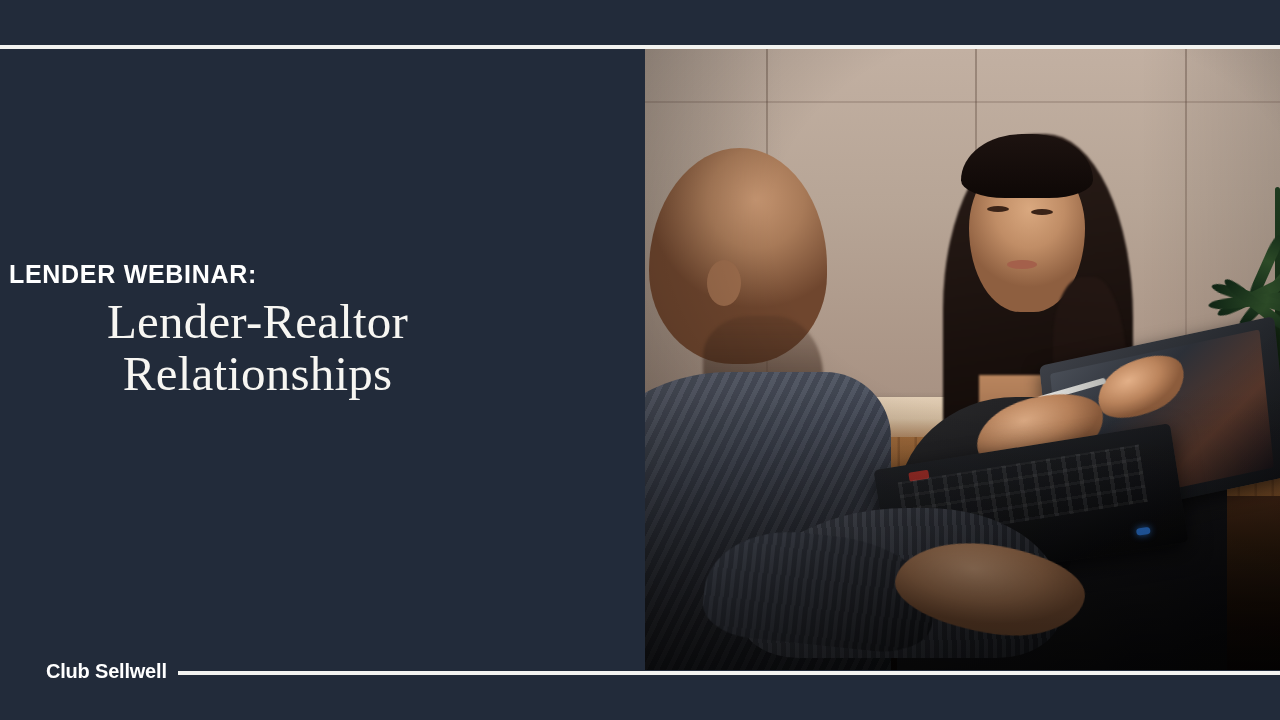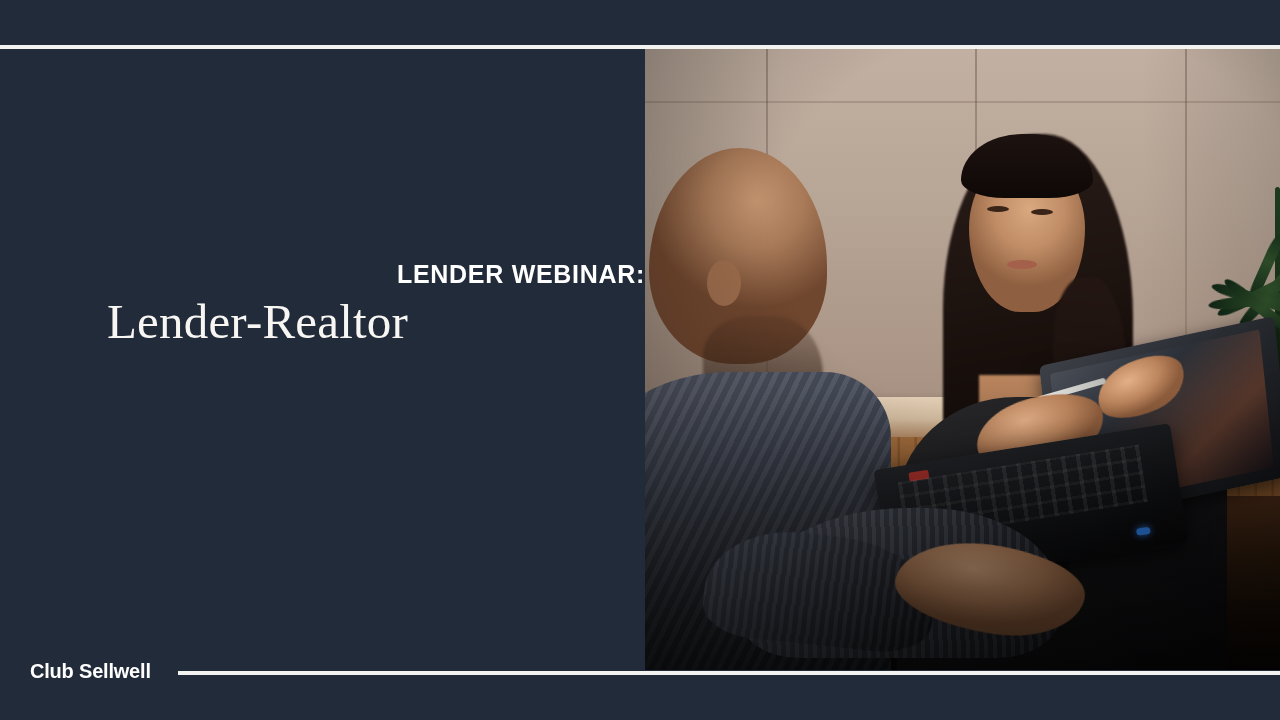--- a/index.html
+++ b/index.html
@@ -276,37 +276,37 @@
     background:linear-gradient(90deg,#e8e8e6,#b8b8b4);
     filter:blur(.4px);
   }
 
   
   .text-col {
     position:absolute; left:0; top:49px; width:645px; height:621px;
   }
   .eyebrow {
     position:absolute; left:0; right:0; top:211px;
-    text-align:right; color:#ffffff;
+    text-align:left; color:#ffffff;
     font-family:"Liberation Sans", sans-serif;
-    font-size:25px; font-weight:700; letter-spacing:.7px;
+    font-size:25px; font-weight:700; letter-spacing:.7px;padding-left:9px;
   }
   .headline {
     position:absolute; left:40px; right:170px; top:247px;
     text-align:center; color:#f7f6f2;
     font-family:"Liberation Serif", serif;
     font-size:49px; font-weight:400; line-height:52px;
     letter-spacing:.2px;
   }
   .headline .hl-line { display:block; }
 
   
   .footer { position:absolute; left:0; bottom:0; width:1280px; height:50px; background:#222b3a; }
   .brand {
-    position:absolute; left:30px; top:660px;
+    position:absolute; left:46px; top:660px;
     color:#ffffff; font-size:20px; font-weight:700; letter-spacing:-.2px;
     font-family:"Liberation Sans", sans-serif;
   }
   .bottom-rule {
     position:absolute; left:178px; top:671px; width:1102px; height:4px;
     background:#f3f3f0;
   }
 </style>
 </head>
 <body>
@@ -381,20 +381,21 @@
 
       <div class="vignette"></div>
     </div>
   </div>
 
   <div class="text-col">
     <div class="eyebrow">LENDER WEBINAR:</div>
 
     <div class="headline">
       <span class="hl-line">Lender-Realtor</span>
+      <span class="hl-line">Relationships</span>
     </div>
   </div>
 
   <div class="footer"></div>
   <div class="brand">Club Sellwell</div>
   <div class="bottom-rule"></div>
 
 </div>
 
 </body></html>

